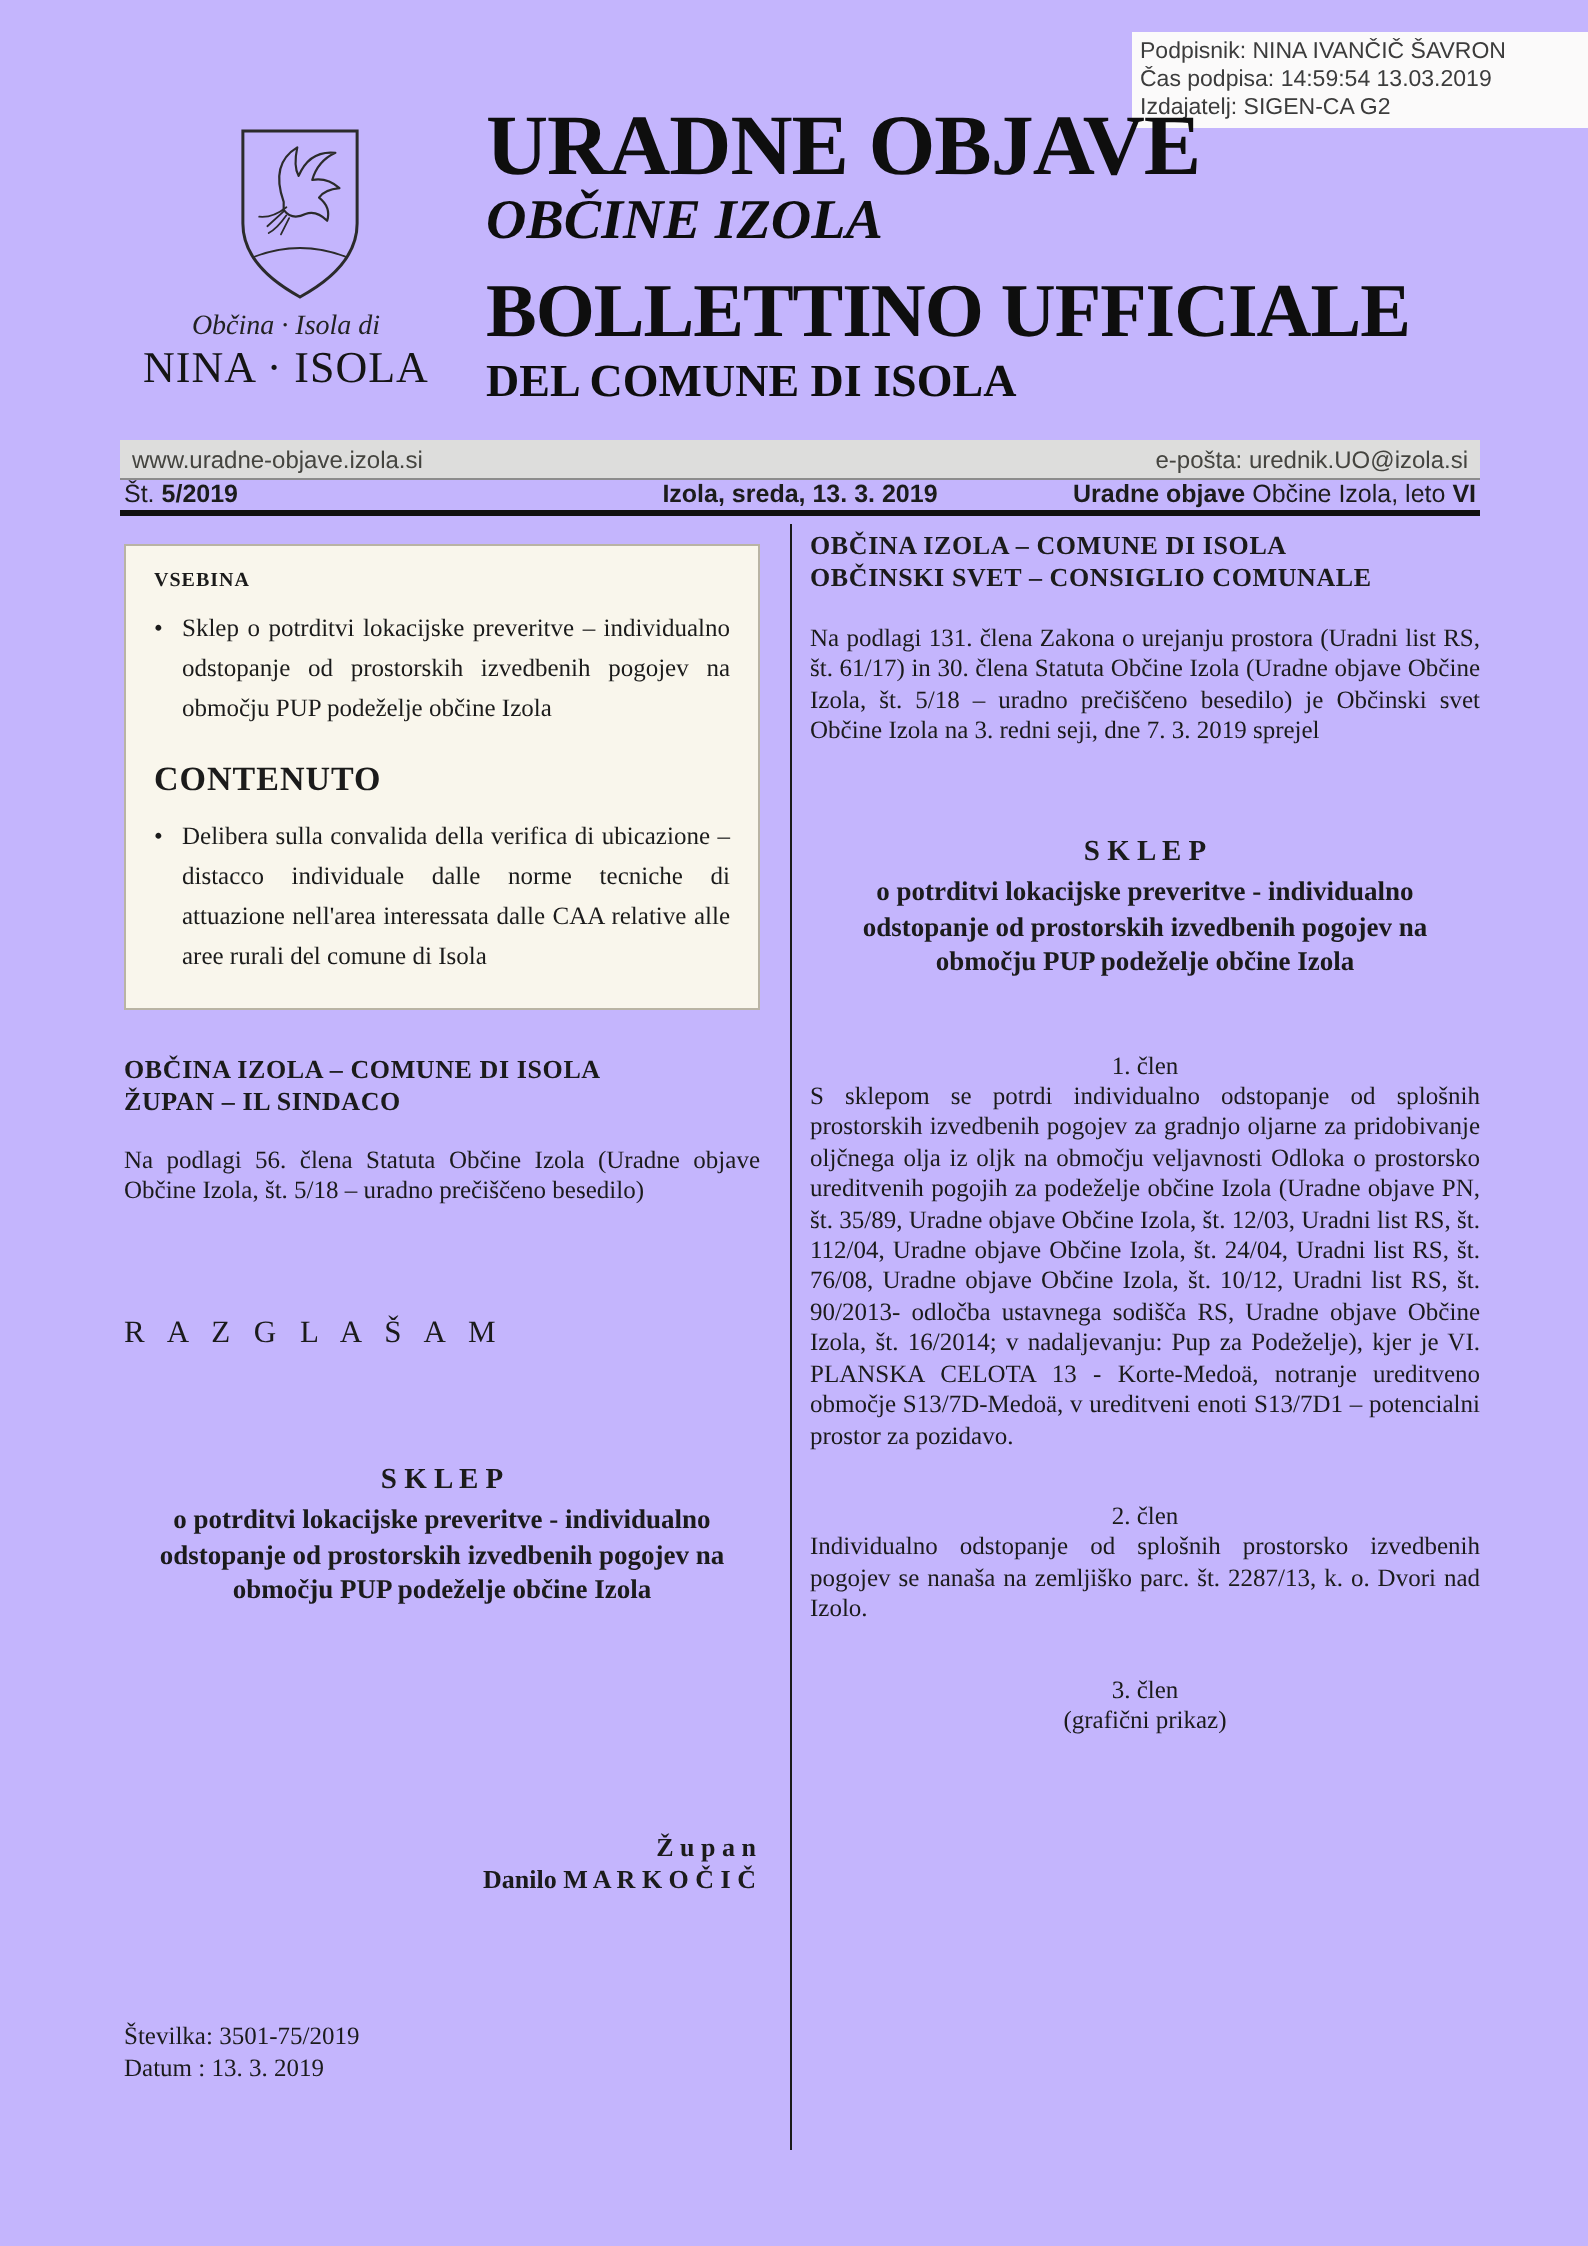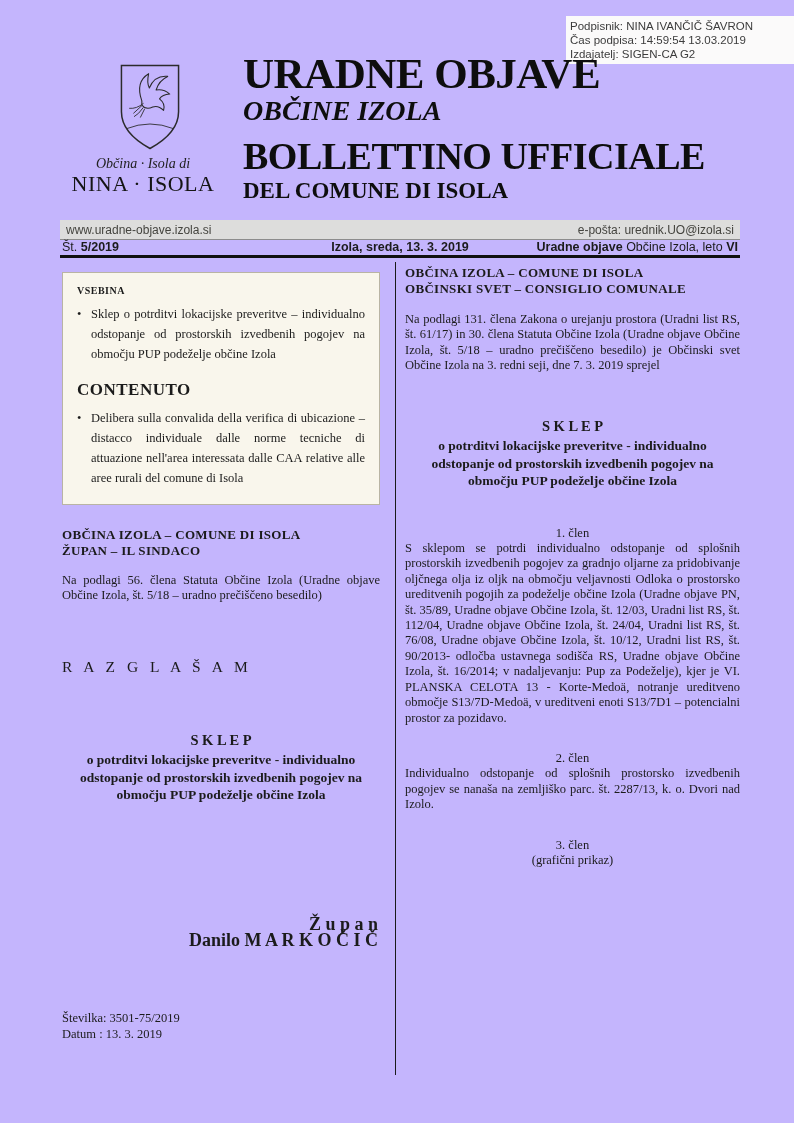--- a/index.html
+++ b/index.html
@@ -49,21 +49,21 @@
   .toc h2{margin:0;font-size:10px;letter-spacing:.5px;}
   .toc h2.it{font-size:17px;margin-top:16px;}
   .toc .item{display:flex;margin-top:8px;font-size:12.5px;line-height:20px;}
   .toc .blt{width:14px;flex:none;}
   .toc .itx{text-align:justify;}
 
   .center{text-align:center;}
   .razg{margin-top:54px;font-size:15.5px;letter-spacing:4px;text-align:left;}
   .sklep{margin-top:56px;text-align:center;font-weight:bold;font-size:13.5px;line-height:17.5px;}
   .sklep .st{font-size:14.5px;margin-bottom:2px;}
-  .signoff{margin-top:112px;text-align:right;font-weight:bold;font-size:18px;line-height:16px;padding-right:2px;}
+  .signoff{margin-top:112px;text-align:right;font-weight:bold;font-size:13px;line-height:16px;padding-right:2px;}
   .refs{margin-top:62px;font-size:12.5px;line-height:16.5px;}
 
   .clen{margin-top:36px;text-align:center;font-size:12.5px;line-height:15.4px;}
   .clen-tight{margin-top:25px;}
 </style>
 </head>
 <body>
 
 <div class="page">
 

